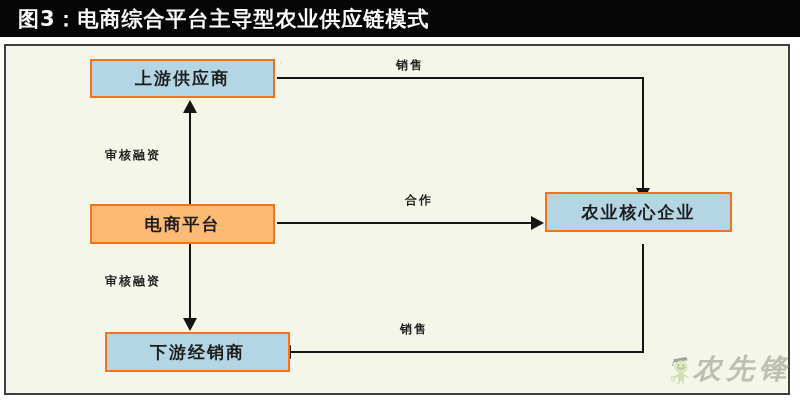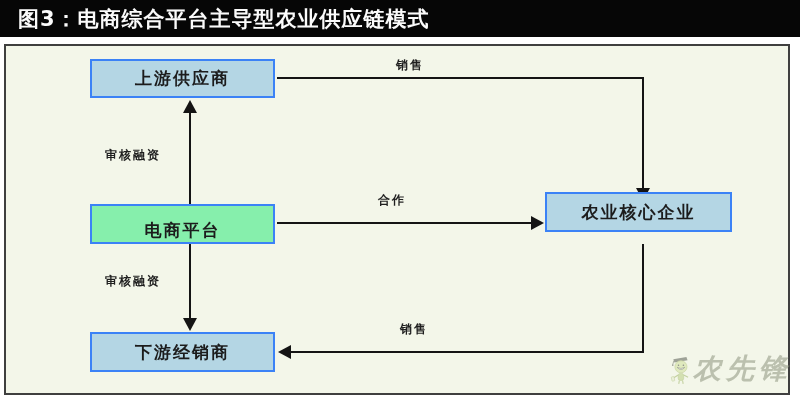--- a/index.html
+++ b/index.html
@@ -22,42 +22,42 @@
 
   
   .frame{
     position:absolute;left:4px;top:44px;width:786px;height:351px;
     background:#f3f6e9;border:2px solid #3f3f3f;box-sizing:border-box;
   }
 
   
   .node{
     position:absolute;box-sizing:border-box;
-    border:2px solid #3b82f6;
+    border:2px solid #f97316;
     display:flex;align-items:center;justify-content:center;
     font-size:17px;font-weight:bold;color:#1c1c1c;letter-spacing:2px;
   }
   .node-blue{background:#b4d6e4;}
-  .node-pink{background:#86efac;align-items:flex-end;}
+  .node-pink{background:#fdba74;}
   .node-upstream{left:90px;top:59px;width:185px;height:39px;}
   .node-platform{left:90px;top:204px;width:185px;height:40px;}
-  .node-downstream{left:90px;top:332px;width:185px;height:40px;}
+  .node-downstream{left:105px;top:332px;width:185px;height:40px;}
   .node-core{left:545px;top:192px;width:187px;height:40px;}
 
   
   .wires{position:absolute;left:0;top:0;width:800px;height:405px;pointer-events:none;}
 
   
   .edge-label{
     position:absolute;font-size:12px;font-weight:bold;color:#1f1f1f;
     letter-spacing:2px;white-space:nowrap;
   }
   .lbl-sales-top{left:396px;top:57px;}
   .lbl-finance-top{left:105px;top:147px;}
-  .lbl-coop{left:378px;top:192px;}
+  .lbl-coop{left:405px;top:192px;}
   .lbl-finance-bottom{left:105px;top:273px;}
   .lbl-sales-bottom{left:400px;top:321px;}
 
   
   .logo{
     position:absolute;left:670px;top:340px;width:122px;height:58px;
     display:flex;align-items:center;opacity:0.55;
   }
   .logo-text{
     font-family:Liberation Sans, sans-serif;

